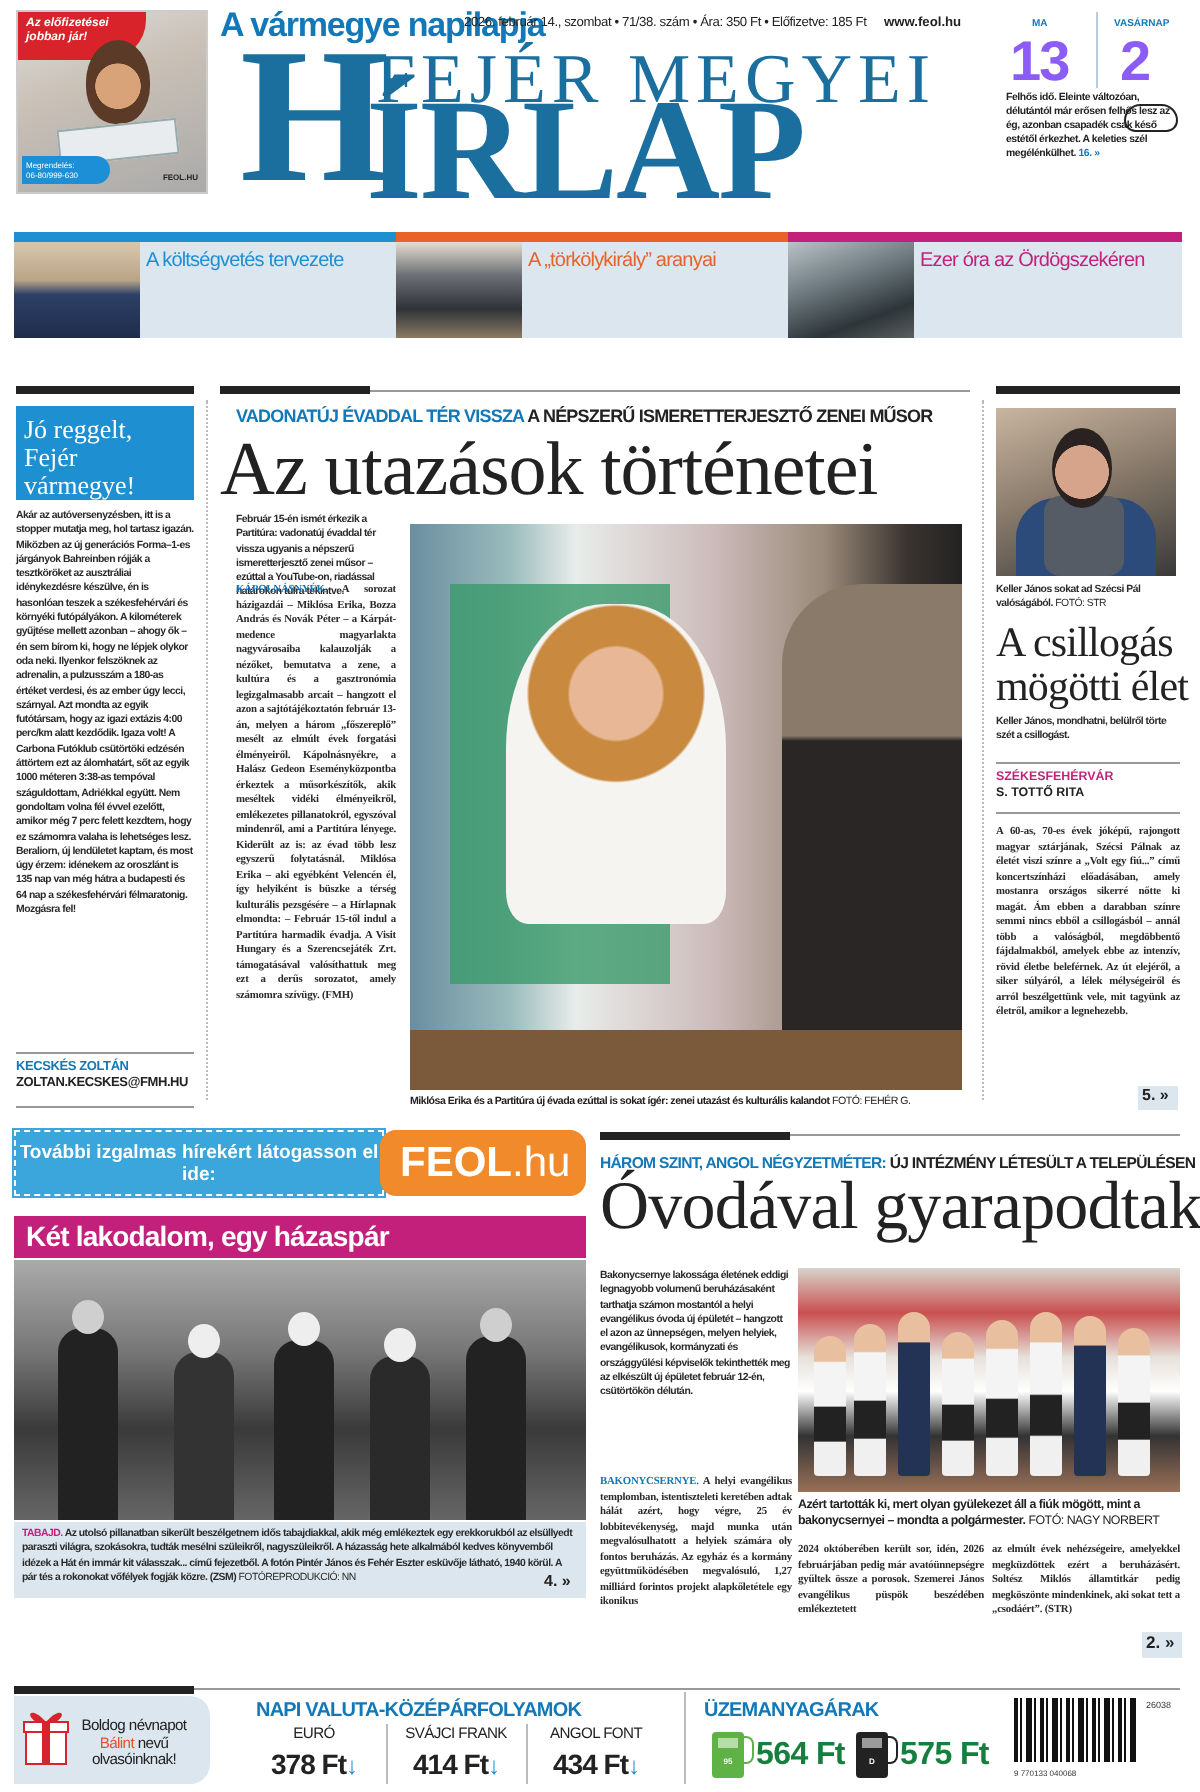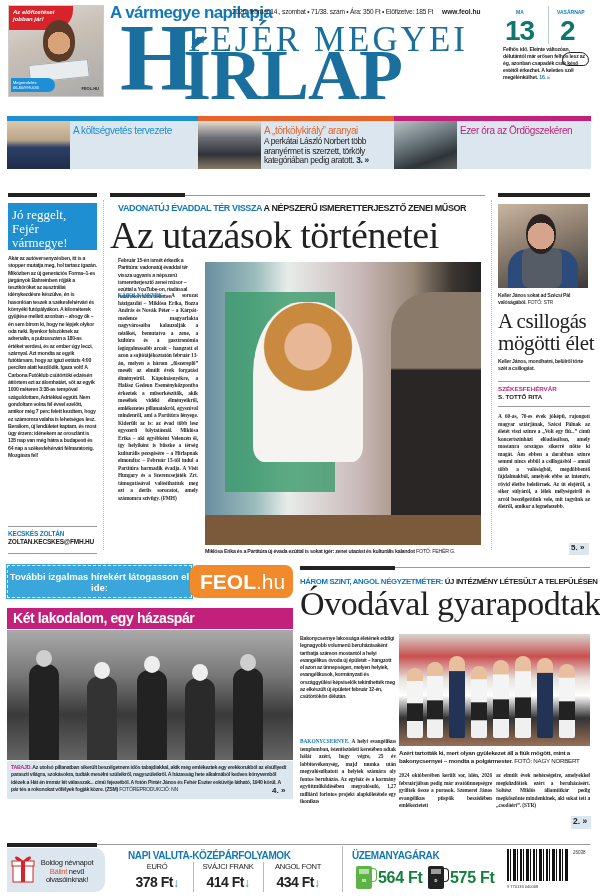--- a/index.html
+++ b/index.html
@@ -16,21 +16,21 @@
 #promo .phone{position:absolute;left:2px;bottom:4px;width:44px;height:14px;background:#1d8fd6;border-radius:0 10px 10px 0;color:#fff;font-size:4px;line-height:5px;padding:2px}
 #promo .feol{position:absolute;right:4px;bottom:5px;font-size:4px;font-weight:bold;color:#222;line-height:5px}
 #tagline{left:110px;top:3px;font-size:17px;font-weight:bold;color:#1278b8;letter-spacing:-0.6px}
 #issue{left:232px;top:8px;font-size:6.6px;color:#222;letter-spacing:-0.2px}
 #website{left:442px;top:8px;font-size:6.6px;font-weight:bold;color:#222}
 #bigH{left:120px;top:16px;font-family:"Liberation Serif",serif;font-size:96px;font-weight:bold;color:#1a6f9e;line-height:84px;letter-spacing:-2px}
 #fejer{left:188px;top:20px;font-family:"Liberation Serif",serif;font-size:35px;color:#1a6f9e;letter-spacing:3px;font-weight:normal}
 #irlap{left:183px;top:40px;font-family:"Liberation Serif",serif;font-size:72px;font-weight:bold;color:#1a6f9e;line-height:70px;letter-spacing:-1px}
 #wx{left:502px;top:4px;width:96px;height:96px}
 #wx .lbl{position:absolute;font-size:5px;font-weight:bold;color:#1278b8;top:5px}
-#wx .num{position:absolute;font-size:28px;font-weight:900;color:#0f766e;top:11px;font-family:"Liberation Sans",sans-serif;letter-spacing:-1px}
+#wx .num{position:absolute;font-size:28px;font-weight:900;color:#8b5cf6;top:11px;font-family:"Liberation Sans",sans-serif;letter-spacing:-1px}
 #wx .sep{position:absolute;left:46px;top:2px;width:1px;height:38px;background:#bcd}
 #wx .txt{position:absolute;left:1px;top:42px;width:88px;font-size:5.2px;line-height:7px;font-weight:bold;color:#222;letter-spacing:-0.2px}
 #wx .cloud{position:absolute;left:60px;top:48px;width:27px;height:14px;border:1.5px solid #222;border-radius:10px 10px 7px 7px}
 
 .teaser{top:116px;height:53px;background:#dbe6ef}
 .teaser .bar{position:absolute;left:0;top:0;right:0;height:5px}
 .teaser .img{position:absolute;left:0;top:5px;height:48px;width:63px}
 .teaser .ttl{position:absolute;top:9px;font-size:10px;font-weight:normal;letter-spacing:-0.4px;line-height:11px;white-space:nowrap}
 .teaser .dsc{position:absolute;top:21px;font-size:8.4px;line-height:9.6px;color:#222;letter-spacing:-0.35px}
 
@@ -142,21 +142,20 @@
 
 <div class="abs teaser" style="left:7px;width:191px">
   <div class="bar" style="background:#1e8fd0"></div>
   <div class="img" style="background:linear-gradient(180deg,#d9c7ad 0%,#b9a487 40%,#2c3f66 55%,#1f2d4a 100%)"></div>
   <div class="ttl" style="left:66px;color:#1e8fd0">A költségvetés tervezete</div>
 </div>
 <div class="abs teaser" style="left:198px;width:196px">
   <div class="bar" style="background:#e8632a"></div>
   <div class="img" style="background:linear-gradient(180deg,#e6ddd0 0%,#6b6f75 35%,#2f3338 70%,#8a7a64 100%)"></div>
   <div class="ttl" style="left:66px;color:#e8632a">A „törkölykirály” aranyai</div>
-  <div class="dsc" style="left:66px;width:128px"><span>A perkátai László Norbert több aranyérmet is szerzett, törköly kategóriában pedig aratott.</span> <b>3. »</b></div>
 </div>
 <div class="abs teaser" style="left:394px;width:197px">
   <div class="bar" style="background:#c2207a"></div>
   <div class="img" style="background:linear-gradient(160deg,#b9c2c6 0%,#6e7a80 40%,#2d3539 75%,#5a5f60 100%)"></div>
   <div class="ttl" style="left:66px;color:#c2207a">Ezer óra az Ördögszekéren</div>
 </div>
 
 <div class="abs thick" style="left:8px;top:193px;width:89px"></div>
 <div class="abs thick" style="left:110px;top:193px;width:75px"></div>
 <div class="abs rule" style="left:185px;top:195px;width:300px"></div>

